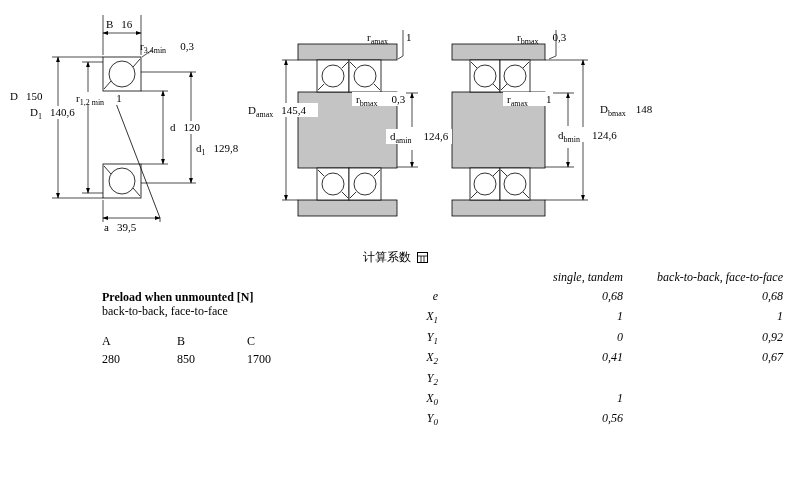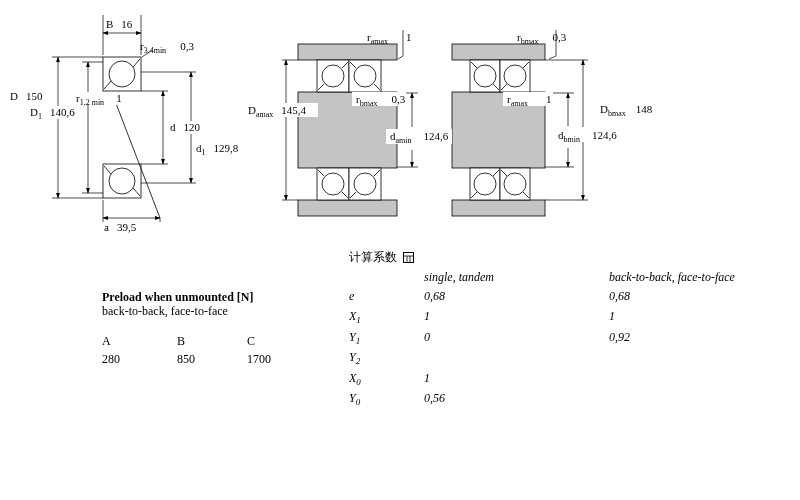--- a/index.html
+++ b/index.html
@@ -170,21 +170,21 @@
     <span>C</span>
   </div>
   <div class="prow">
     <span>280</span>
     <span>850</span>
     <span>1700</span>
   </div>
 </div>
 
 
-<div class="tblock" style="left:349px;top:250px;width:420px;">
+<div class="tblock" style="left:363px;top:250px;width:420px;text-align:right;">
   <div class="ftitle">
     <span>计算系数</span>
     <svg class="calc-icon" width="11" height="11" viewBox="0 0 11 11">
       <rect x="0.5" y="0.5" width="10" height="10" fill="#fff" stroke="#000" stroke-width="1"></rect>
       <line x1="0.5" y1="4" x2="10.5" y2="4" stroke="#000" stroke-width="0.8"></line>
       <line x1="4" y1="4" x2="4" y2="10.5" stroke="#000" stroke-width="0.8"></line>
       <line x1="7" y1="4" x2="7" y2="10.5" stroke="#000" stroke-width="0.8"></line>
     </svg>
   </div>
   <div class="frow fhead">
@@ -201,20 +201,25 @@
     <span><span>X</span><sub>1</sub></span>
     <span>1</span>
     <span>1</span>
   </div>
   <div class="frow">
     <span><span>Y</span><sub>1</sub></span>
     <span>0</span>
     <span>0,92</span>
   </div>
   <div class="frow">
+    <span><span>X</span><sub>2</sub></span>
+    <span>0,41</span>
+    <span>0,67</span>
+  </div>
+  <div class="frow">
     <span><span>Y</span><sub>2</sub></span>
   </div>
   <div class="frow">
     <span><span>X</span><sub>0</sub></span>
     <span>1</span>
   </div>
   <div class="frow">
     <span><span>Y</span><sub>0</sub></span>
     <span>0,56</span>
   </div>

